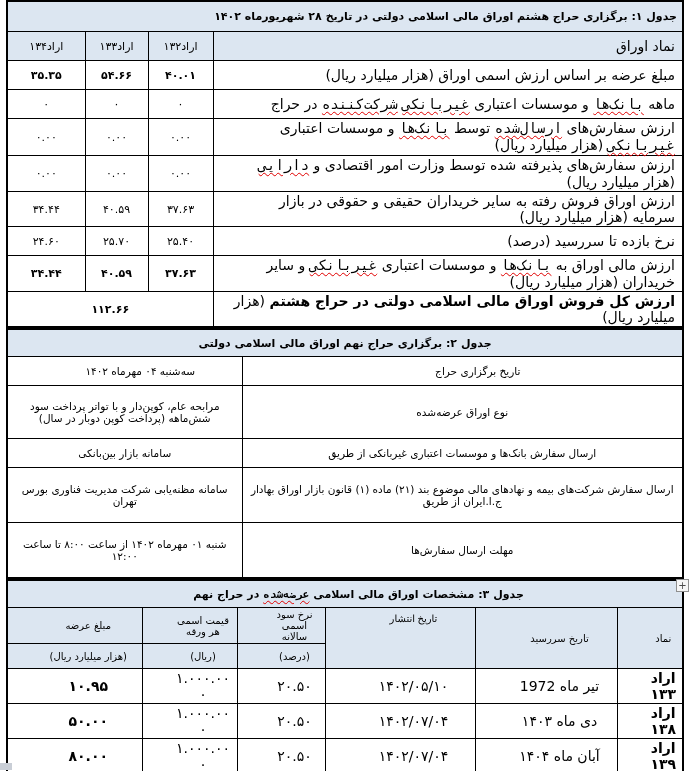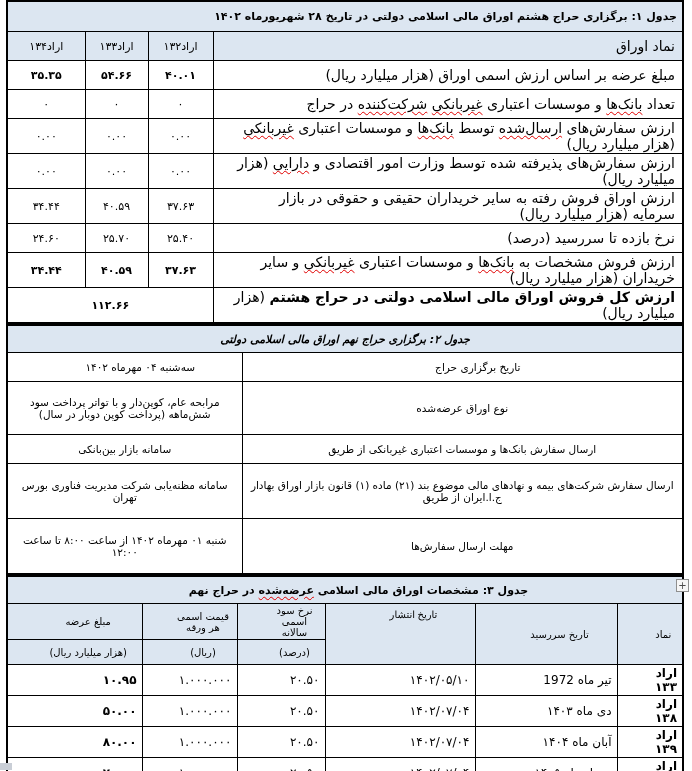--- a/index.html
+++ b/index.html
@@ -34,38 +34,38 @@
   
   .t1 .hdr td{background:var(--header-bg);height:26px;}
   .t1 td.lbl{text-align:right;font-size:14px;padding-right:7px;padding-left:20px;}
   .t1 td.val{text-align:center;font-size:11px;}
   #t1-body tr:nth-child(1) td{height:27px;text-align:right;}
   #t1-body tr:nth-child(n+3) td{height:26px;}
   #t1-body tr:nth-child(9) td,#t1-body tr:nth-child(10) td{height:28px;}
   
   .t2{margin-top:18px;}
   .t2 td.c{text-align:center;font-size:10.5px;}
-  #t2-body tr:nth-child(1) td{height:24px;font-style:italic;}
+  #t2-body tr:nth-child(1) td{height:24px;}
   #t2-body tr:nth-child(2) td{height:26px;padding-left:36px;}
   #t2-body tr:nth-child(3) td{height:50px;}
   #t2-body tr:nth-child(4) td{height:26px;}
   #t2-body tr:nth-child(5) td{height:52px;}
   #t2-body tr:nth-child(6) td{height:52px;}
   
   .t3{margin-top:11px;}
   .t3 td{text-align:center;padding-left:32px;}
   .t3 td.hcell{background:var(--header-bg);font-size:10px;height:22px;}
   .t3 td.hcell.top{vertical-align:top;padding-top:5px;font-family:Liberation Serif, serif;}
-  .t3 td.c,.t3 td.sym{font-size:12px;height:20px;text-align:right;}
+  .t3 td.c,.t3 td.sym{font-size:14px;height:20px;}
   #t3-body tr:nth-child(1) td{height:24px;}
   .bold{font-weight:bold;}
   .sq{
     text-decoration:underline;text-decoration-style:wavy;
     text-decoration-color:var(--squiggle-red);
-    text-decoration-thickness:1px;text-underline-offset:2px;
+    text-decoration-thickness:1px;text-underline-offset:2px;font-family:Liberation Mono, monospace;
   }
   .table-handle{
     position:absolute;left:676px;top:579px;width:13px;height:13px;
     border:1px solid var(--handle-gray);box-sizing:border-box;
     color:#4a4a4a;font-size:10px;line-height:11px;text-align:center;
     background:#f6f6f6;direction:ltr;
   }
   .scroll-fragment{
     position:absolute;left:0;top:763px;width:12px;height:7px;
     background:var(--scrollbar-gray);
@@ -94,21 +94,21 @@
           <td class="val"><span>اراد۱۳۳</span></td>
           <td class="val"><span>اراد۱۳۴</span></td>
         </tr>
         <tr>
           <td class="lbl"><span>مبلغ عرضه بر اساس ارزش اسمی اوراق (هزار میلیارد ریال)</span></td>
           <td class="val bold">۴۰.۰۱</td>
           <td class="val bold">۵۴.۶۶</td>
           <td class="val bold">۳۵.۳۵</td>
         </tr>
         <tr>
-          <td class="lbl"><span>تعداد </span><span class="sq">بانک‌ها</span><span> و موسسات اعتباری </span><span class="sq">غیربانکی</span><span> </span><span class="sq">شرکت‌کننده</span><span> در حراج</span></td>
+          <td class="lbl"><span>ماهه </span><span class="sq">بانک‌ها</span><span> و موسسات اعتباری </span><span class="sq">غیربانکی</span><span> </span><span class="sq">شرکت‌کننده</span><span> در حراج</span></td>
           <td class="val">۰</td>
           <td class="val">۰</td>
           <td class="val">۰</td>
         </tr>
         <tr>
           <td class="lbl"><span>ارزش سفارش‌های </span><span class="sq">ارسال‌شده</span><span> توسط </span><span class="sq">بانک‌ها</span><span> و موسسات اعتباری </span><span class="sq">غیربانکی</span><span> (هزار میلیارد ریال)</span></td>
           <td class="val">۰.۰۰</td>
           <td class="val">۰.۰۰</td>
           <td class="val">۰.۰۰</td>
         </tr>
@@ -124,21 +124,21 @@
           <td class="val">۴۰.۵۹</td>
           <td class="val">۳۴.۴۴</td>
         </tr>
         <tr>
           <td class="lbl"><span>نرخ بازده تا سررسید (درصد)</span></td>
           <td class="val">۲۵.۴۰</td>
           <td class="val">۲۵.۷۰</td>
           <td class="val">۲۴.۶۰</td>
         </tr>
         <tr>
-          <td class="lbl"><span>ارزش فروش مشخصات به </span><span class="sq">بانک‌ها</span><span> و موسسات اعتباری </span><span class="sq">غیربانکی</span><span> و سایر خریداران (هزار میلیارد ریال)</span></td>
+          <td class="lbl"><span>ارزش مالی اوراق به </span><span class="sq">بانک‌ها</span><span> و موسسات اعتباری </span><span class="sq">غیربانکی</span><span> و سایر خریداران (هزار میلیارد ریال)</span></td>
           <td class="val bold">۳۷.۶۳</td>
           <td class="val bold">۴۰.۵۹</td>
           <td class="val bold">۳۴.۴۴</td>
         </tr>
         <tr>
           <td class="lbl"><span class="bold">ارزش کل فروش اوراق مالی اسلامی دولتی در حراج هشتم</span><span> (هزار میلیارد ریال)</span></td>
           <td class="val bold" colspan="3">۱۱۲.۶۶</td>
         </tr>
       </tbody>
   </table>

